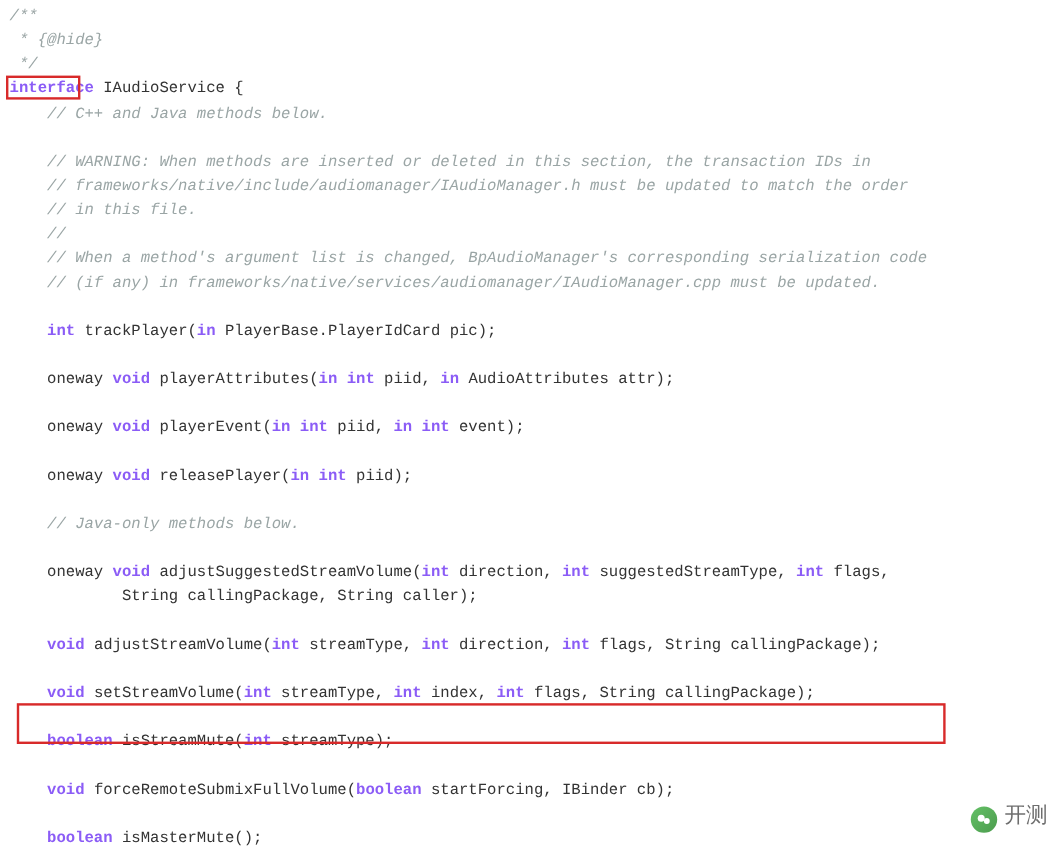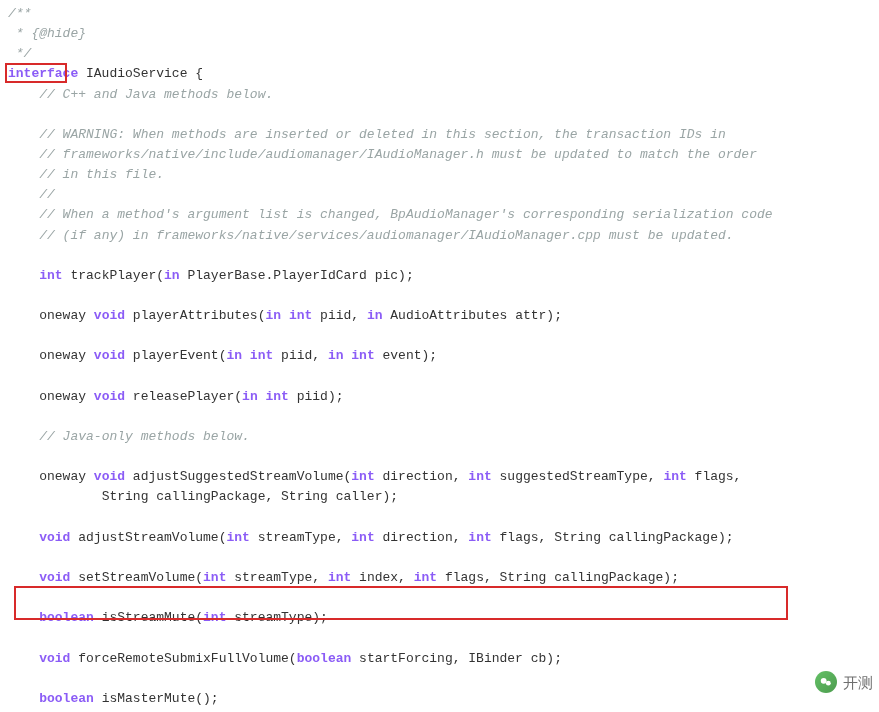--- a/index.html
+++ b/index.html
@@ -44,26 +44,26 @@
     height: 34px;
     left: 14px;
     top: 586px;
     pointer-events: none;
   }
   .watermark {
     position: absolute;
     right: 6px;
     bottom: 18px;
     display: flex;
-    align-items: center;
+    align-items: flex-end;
     gap: 6px;
     opacity: 0.85;
     color: #555;
     font-family: sans-serif;
-    font-size: 15px;
+    font-size: 18px;
   }
   .wm-icon {
     width: 22px;
     height: 22px;
     border-radius: 50%;
     background: linear-gradient(135deg, #49b64c 0%, #2e8b30 100%);
     display: flex;
     align-items: center;
     justify-content: center;
     color: #fff;

